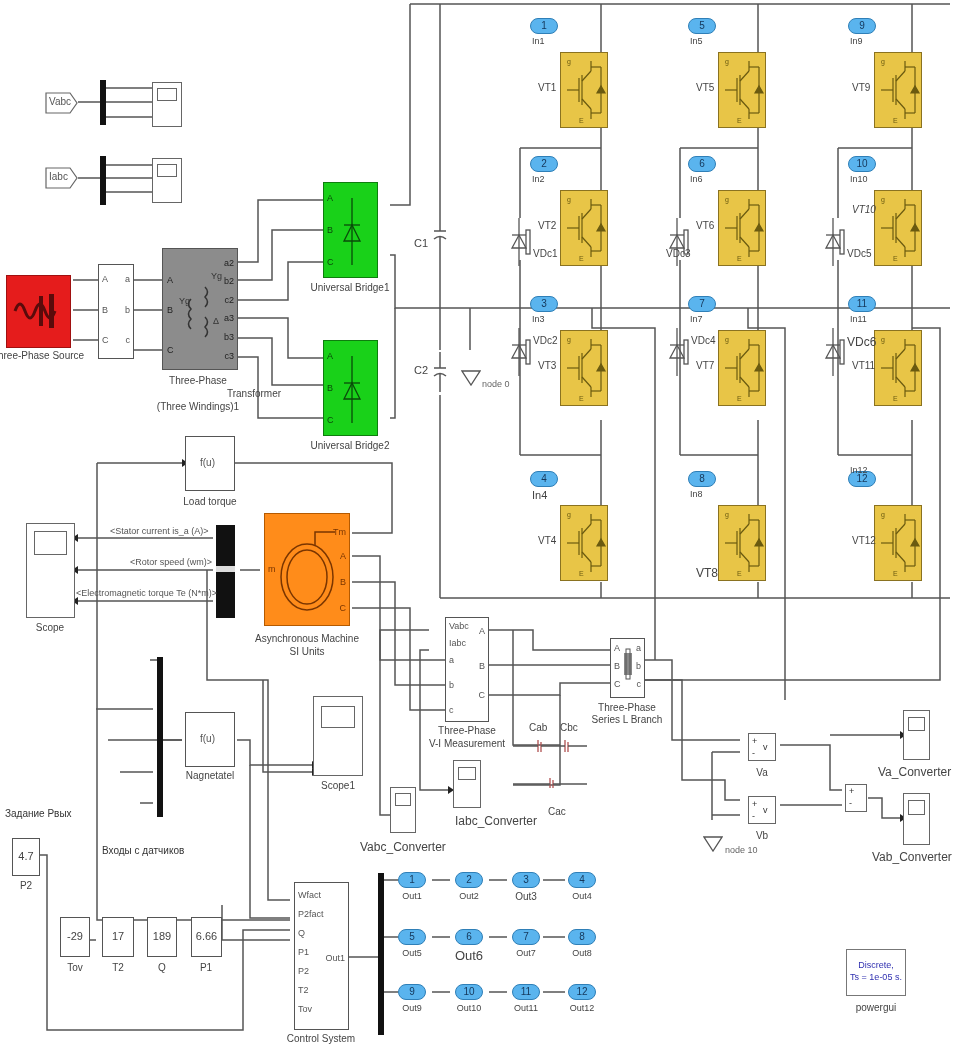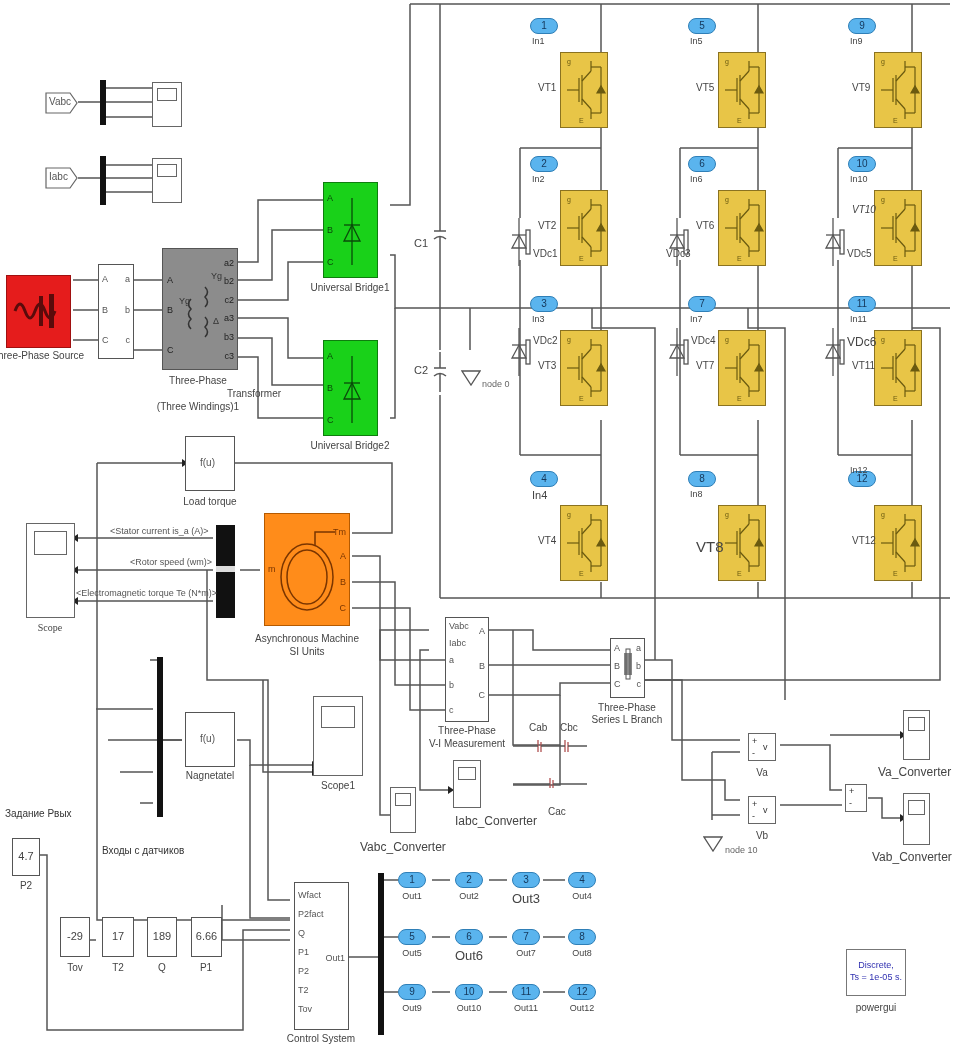--- a/index.html
+++ b/index.html
@@ -476,21 +476,21 @@
           <line x1="30" y1="56" x2="30" y2="66"></line>
           <line x1="30" y1="14" x2="40" y2="14"></line>
           <line x1="40" y1="14" x2="40" y2="60"></line>
           <line x1="30" y1="60" x2="40" y2="60"></line>
           <polygon points="36,40 44,40 40,33" fill="#6a5a10"></polygon>
         </g>
         <text x="6" y="11" font-size="7" fill="#6a5a10">g</text>
         <text x="18" y="70" font-size="7" fill="#6a5a10">E</text>
       </svg>
     </div>
-    <div class="lblL" style="left: 696px; top: 538px; font-size: 15px;">VT8</div>
+    <div class="lblL" style="left: 696px; top: 566px; font-size: 12px;">VT8</div>
     <div class="pill" style="left: 688px; top: 471px;">8</div>
     <div class="lblL" style="left: 690px; top: 489px; font-size: 9px;">In8</div>
     <svg width="22" height="48" style="position: absolute; left: 668px; top: 218px;">
       <g stroke="#555" stroke-width="1.3" fill="none">
         <line x1="9" y1="0" x2="9" y2="48"></line>
         <polygon points="2,30 16,30 9,17"></polygon>
         <line x1="2" y1="17" x2="16" y2="17"></line>
         <rect x="16" y="12" width="4" height="24"></rect>
       </g>
     </svg>
@@ -637,21 +637,21 @@
 <div class="mux" style="left:216px;top:525px;width:19px;height:93px;"></div>
 <div style="position:absolute;left:216px;top:566px;width:19px;height:6px;background:#ddd;"></div>
 
 <div class="lblL" style="left:110px;top:526px;font-size:9px;color:#555;">&lt;Stator current is_a (A)&gt;</div>
 <div class="lblL" style="left:130px;top:557px;font-size:9px;color:#555;">&lt;Rotor speed (wm)&gt;</div>
 <div class="lblL" style="left:76px;top:588px;font-size:9px;color:#555;">&lt;Electromagnetic torque Te (N*m)&gt;</div>
 
 <div class="scope" style="left:26px;top:523px;width:49px;height:95px;">
     <div class="screen" style="height:25%;top:8%"></div>
   </div>
-<div class="lbl" style="left:50px;top:622px;font-family:Liberation Serif, serif;">Scope</div>
+<div class="lbl" style="left:50px;top:622px;">Scope</div>
 
 <div class="mux" style="left:157px;top:657px;width:6px;height:160px;"></div>
 <div class="blk" style="left:185px;top:712px;width:50px;height:55px;">
   <span style="position:absolute;left:14px;top:20px;font-size:10px;color:#555;">f(u)</span>
 </div>
 <div class="lbl" style="left:210px;top:770px;">Nagnetatel</div>
 <div class="scope" style="left:313px;top:696px;width:50px;height:80px;">
     <div class="screen" style="height:28%"></div>
   </div>
 <div class="lbl" style="left:338px;top:780px;">Scope1</div>
@@ -772,21 +772,21 @@
 <div class="lbl" style="left:321px;top:1033px;text-align:right;">Control System</div>
 
 <div class="mux" style="left:378px;top:873px;width:6px;height:162px;"></div>
 
 <div id="outport-layer">
     <div class="pill" style="left: 398px; top: 872px;">1</div>
     <div class="lbl" style="left: 412px; top: 891px; font-size: 9px;">Out1</div>
     <div class="pill" style="left: 455px; top: 872px;">2</div>
     <div class="lbl" style="left: 469px; top: 891px; font-size: 9px;">Out2</div>
     <div class="pill" style="left: 512px; top: 872px;">3</div>
-    <div class="lbl" style="left: 526px; top: 891px; font-size: 13px;">Out3</div>
+    <div class="lbl" style="left: 526px; top: 891px; font-size: 10px;">Out3</div>
     <div class="pill" style="left: 568px; top: 872px;">4</div>
     <div class="lbl" style="left: 582px; top: 891px; font-size: 9px;">Out4</div>
     <div class="pill" style="left: 398px; top: 929px;">5</div>
     <div class="lbl" style="left: 412px; top: 948px; font-size: 9px;">Out5</div>
     <div class="pill" style="left: 455px; top: 929px;">6</div>
     <div class="lbl" style="left: 469px; top: 948px; font-size: 13px;">Out6</div>
     <div class="pill" style="left: 512px; top: 929px;">7</div>
     <div class="lbl" style="left: 526px; top: 948px; font-size: 9px;">Out7</div>
     <div class="pill" style="left: 568px; top: 929px;">8</div>
     <div class="lbl" style="left: 582px; top: 948px; font-size: 9px;">Out8</div>

